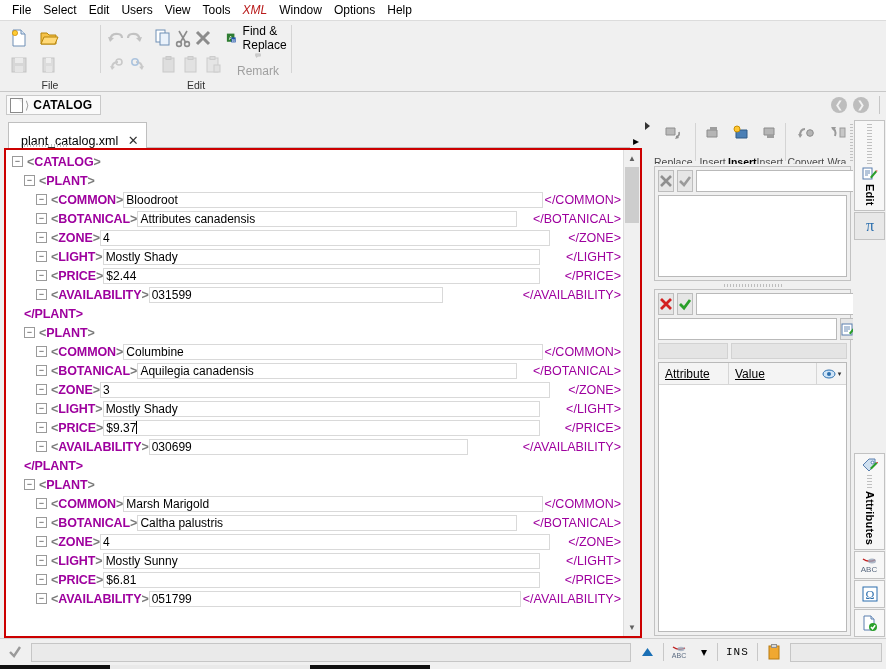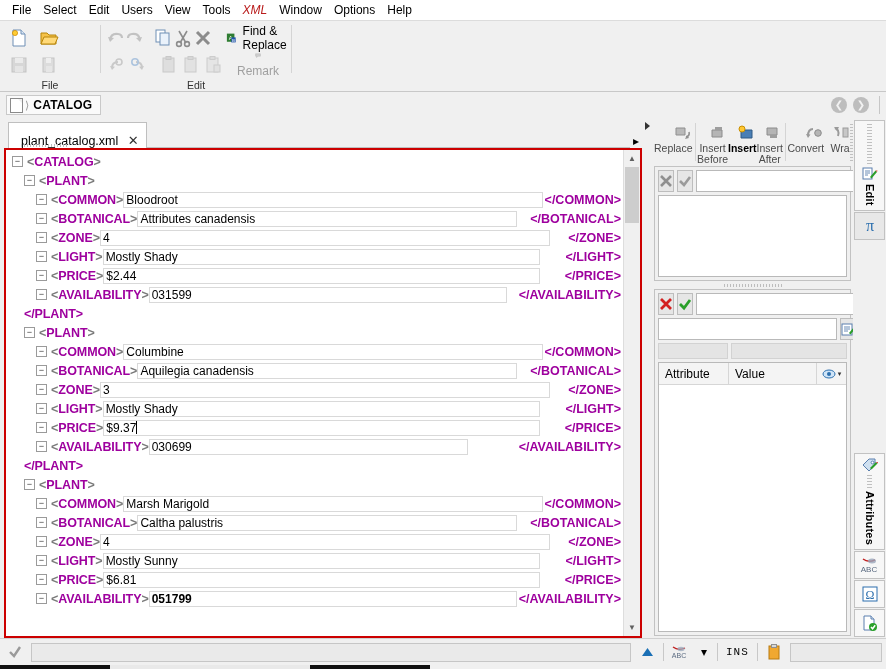--- a/index.html
+++ b/index.html
@@ -70,36 +70,36 @@
   .editor-wrap { flex:1; display:flex; min-height:0; background:#fff; border:2px solid #cc0000; margin:0 0 0 4px; position:relative; }
   .editor { flex:1; overflow:hidden; position:relative; background:#fff; padding-top:2px; }
   .xline { height:19px; display:flex; align-items:center; white-space:nowrap; font-size:12.5px; padding-right:2px; }
   .exp { width:11px; height:11px; border:1px solid #9a9a9a; background:#fff; display:inline-flex;
          align-items:center; justify-content:center; font-size:9px; line-height:1; color:#333; flex:0 0 11px; margin-right:4px; }
   .tag { color:#9e009e; font-weight:bold; letter-spacing:-.1px; }
   .ang { color:#7a7a7a; font-weight:bold; }
   .val { border:1px solid #d9d9d9; background:#fff; height:16px; display:inline-flex; align-items:center;
          padding:0 2px; font-size:12px; color:#000; min-width:0; }
   .spacer { flex:1; border-top:0; }
-  .closetag { color:#9e009e; font-weight:bold; padding-left:2px; }
+  .closetag { color:#9e009e; font-weight:normal; padding-left:2px; }
   .caret { display:inline-block; width:1px; height:13px; background:#000; margin-left:0px; vertical-align:middle; }
 
   
   .vscroll { width:17px; background:#f0f0f0; border-left:1px solid #ddd; display:flex; flex-direction:column; }
   .sb-arrow { height:17px; display:flex; align-items:center; justify-content:center; background:#f0f0f0; font-size:8px; color:#606060; }
   .sb-track { flex:1; background:#f0f0f0; position:relative; }
   .sb-thumb { position:absolute; left:1px; right:1px; top:0; height:56px; background:#cdcdcd; }
 
   .collapse-col { width:10px; background:#f0f0f0; display:flex; align-items:flex-start; justify-content:center; padding-top:3px; }
 
   
   .rightcol { flex:1; display:flex; min-width:0; background:#f0f0f0; }
   .rpanels { flex:1; display:flex; flex-direction:column; min-width:0; padding:2px 0 0 0; }
   .rtoolbar { height:44px; display:flex; align-items:flex-start; padding:2px 0 0 2px; overflow:hidden; }
-  .rbtn { width:46px; display:flex; flex-direction:column; align-items:flex-end; gap:1px; padding-top:2px; }
+  .rbtn { width:46px; display:flex; flex-direction:column; align-items:center; gap:15px; padding-top:2px; }
   .rbtn .lab { font-size:10.5px; color:#4a4a4a; text-align:center; line-height:11px; }
   .rbtn.active .lab { color:#000; font-weight:bold; }
   .rvsep { width:1px; background:#d4d4d4; height:38px; margin:1px 2px 0 2px; }
   .gripdots { width:6px; height:38px; background-image:repeating-linear-gradient(to bottom,#c0c0c0 0 1px,transparent 1px 3px); margin-top:2px; }
 
   .editpane { border:1px solid #c2c2c2; background:#f0f0f0; margin:2px 2px 0 2px; padding:3px; }
   .row-inline { display:flex; align-items:center; gap:3px; }
   .sqbtn { width:26px; height:22px; border:1px solid #bdbdbd; background:#e6e6e6; display:flex; align-items:center; justify-content:center; }
   .txtin { flex:1; height:22px; border:1px solid #b9b9b9; background:#fff; }
   .bigbox { height:82px; border:1px solid #b9b9b9; background:#fff; margin-top:3px; }
@@ -108,21 +108,21 @@
   .dots-h i { display:block; width:58px; height:3px;
               background-image:repeating-linear-gradient(to right,#bdbdbd 0 1px,transparent 1px 3px); }
 
   .attrpane { flex:1; border:1px solid #c2c2c2; background:#f0f0f0; margin:0 2px 2px 2px; padding:3px; display:flex; flex-direction:column; min-height:0; }
   .drop { width:18px; height:22px; border:1px solid #bdbdbd; background:#e6e6e6; display:flex; align-items:center; justify-content:center; font-size:7px; color:#333; }
   .imgbtn { width:26px; height:22px; border:1px solid #bdbdbd; background:#e6e6e6; display:flex; align-items:center; justify-content:center; }
   .grayrow { display:flex; gap:3px; margin-top:3px; }
   .graycell { height:16px; background:#e4e4e4; border:1px solid #d2d2d2; }
   .attrtable { flex:1; border:1px solid #b9b9b9; background:#fff; margin-top:3px; display:flex; flex-direction:column; min-height:0; }
   .attrhead { height:22px; display:flex; align-items:center; background:#f4f4f4; border-bottom:1px solid #d6d6d6; }
-  .ahcell { font-size:12px; padding-left:6px; height:22px; display:flex; align-items:center; }
+  .ahcell { font-size:12px; padding-left:6px; height:22px; display:flex; align-items:center;text-decoration:underline; }
   .ahcell.c1 { width:70px; border-right:1px solid #d6d6d6; }
   .ahcell.c2 { flex:1; }
   .eyebtn { width:30px; height:21px; display:flex; align-items:center; justify-content:center; gap:2px; border-left:1px solid #d6d6d6; }
   .attrbody { flex:1; background:#fff; }
 
   
   .vrail { width:33px; background:#f0f0f0; display:flex; flex-direction:column; align-items:stretch; padding-top:2px; }
   .vtab { border:1px solid #c2c2c2; background:#f7f7f7; margin:0 1px 1px 1px; display:flex; flex-direction:column;
           align-items:center; padding:3px 0 4px 0; gap:2px; }
   .vtab.sel { background:#e8e8e8; }
@@ -363,21 +363,21 @@
             <div class="xline" style="padding-left: 30px;">
               <span class="exp">−</span>
               <span><span class="ang">&lt;</span><span class="tag">PRICE</span><span class="ang">&gt;</span></span>
               <span class="val" style="width: 437px;">$2.44</span>
               <span class="spacer"></span>
               <span class="closetag">&lt;/PRICE&gt;</span>
             </div>
             <div class="xline" style="padding-left: 30px;">
               <span class="exp">−</span>
               <span><span class="ang">&lt;</span><span class="tag">AVAILABILITY</span><span class="ang">&gt;</span></span>
-              <span class="val" style="width: 358px;">031599</span>
+              <span class="val" style="width: 294px;">031599</span>
               <span class="spacer"></span>
               <span class="closetag">&lt;/AVAILABILITY&gt;</span>
             </div>
             <div class="xline" style="padding-left: 18px;">
               <span class="tag">&lt;/PLANT&gt;</span>
             </div>
             <div class="xline" style="padding-left: 18px;">
               <span class="exp">−</span>
               <span><span class="ang">&lt;</span><span class="tag">PLANT</span><span class="ang">&gt;</span></span>
             </div>
@@ -461,21 +461,21 @@
             <div class="xline" style="padding-left: 30px;">
               <span class="exp">−</span>
               <span><span class="ang">&lt;</span><span class="tag">PRICE</span><span class="ang">&gt;</span></span>
               <span class="val" style="width: 437px;">$6.81</span>
               <span class="spacer"></span>
               <span class="closetag">&lt;/PRICE&gt;</span>
             </div>
             <div class="xline" style="padding-left: 30px;">
               <span class="exp">−</span>
               <span><span class="ang">&lt;</span><span class="tag">AVAILABILITY</span><span class="ang">&gt;</span></span>
-              <span class="val" style="width: 386px; font-weight: bold;">051799</span>
+              <span class="val" style="width: 386px;">051799</span>
               <span class="spacer"></span>
               <span class="closetag">&lt;/AVAILABILITY&gt;</span>
             </div>
           </div>
         <div class="vscroll">
           <div class="sb-arrow">▲</div>
           <div class="sb-track">
             <div class="sb-thumb"></div>
           </div>
           <div class="sb-arrow">▼</div>

